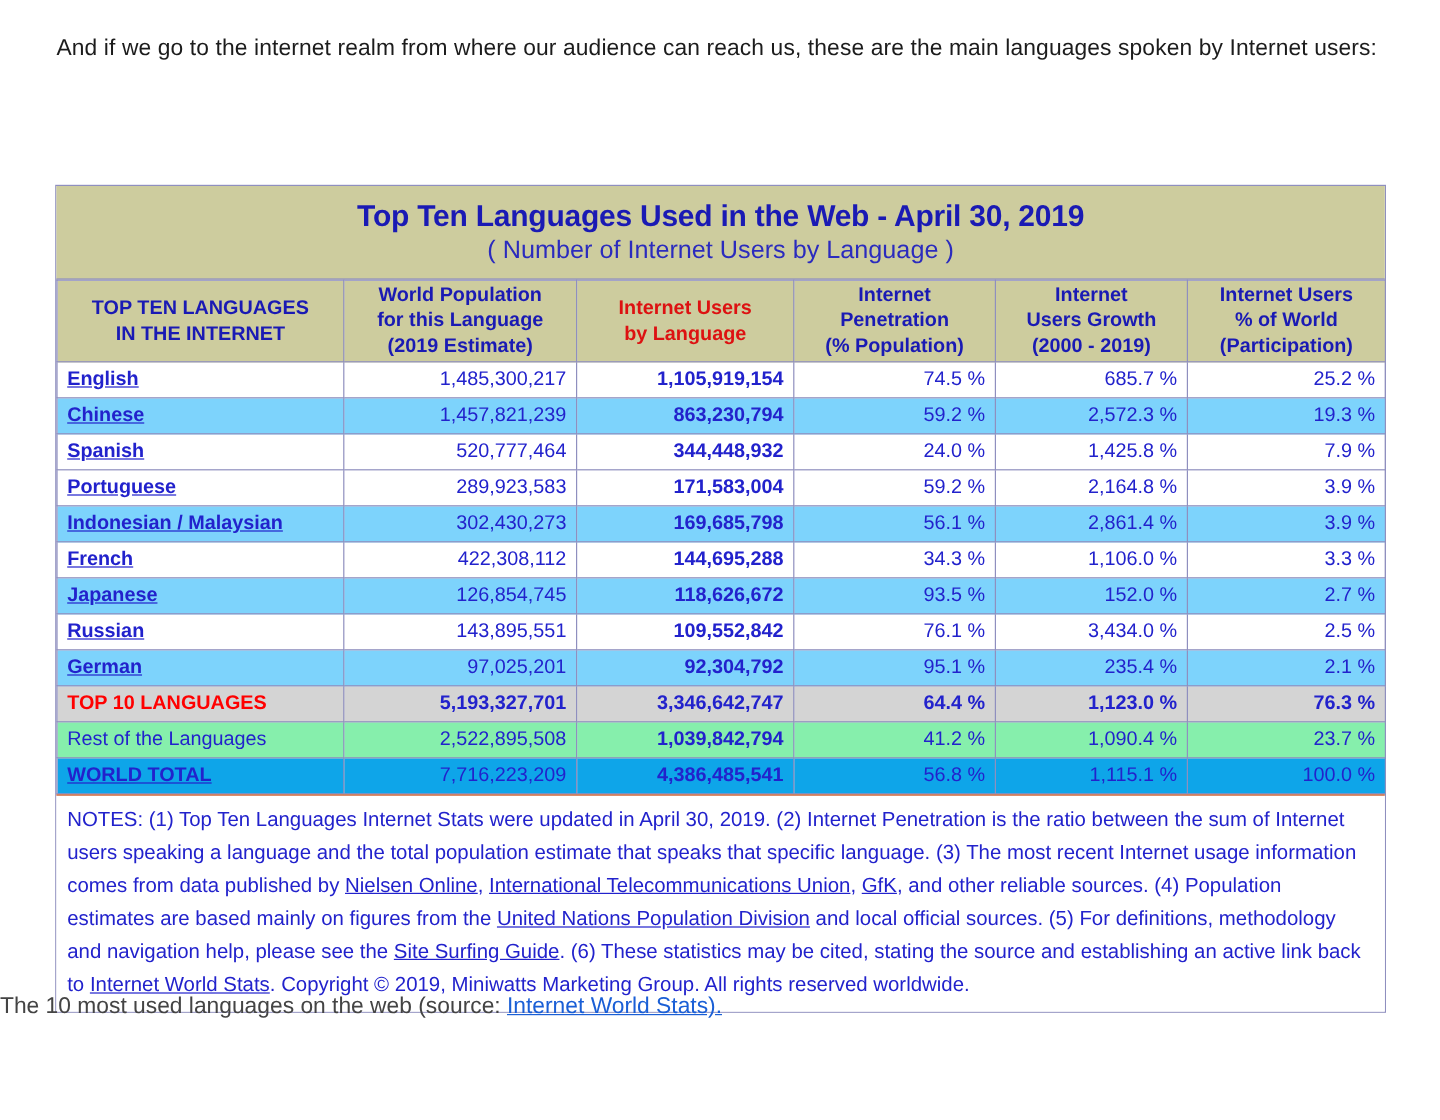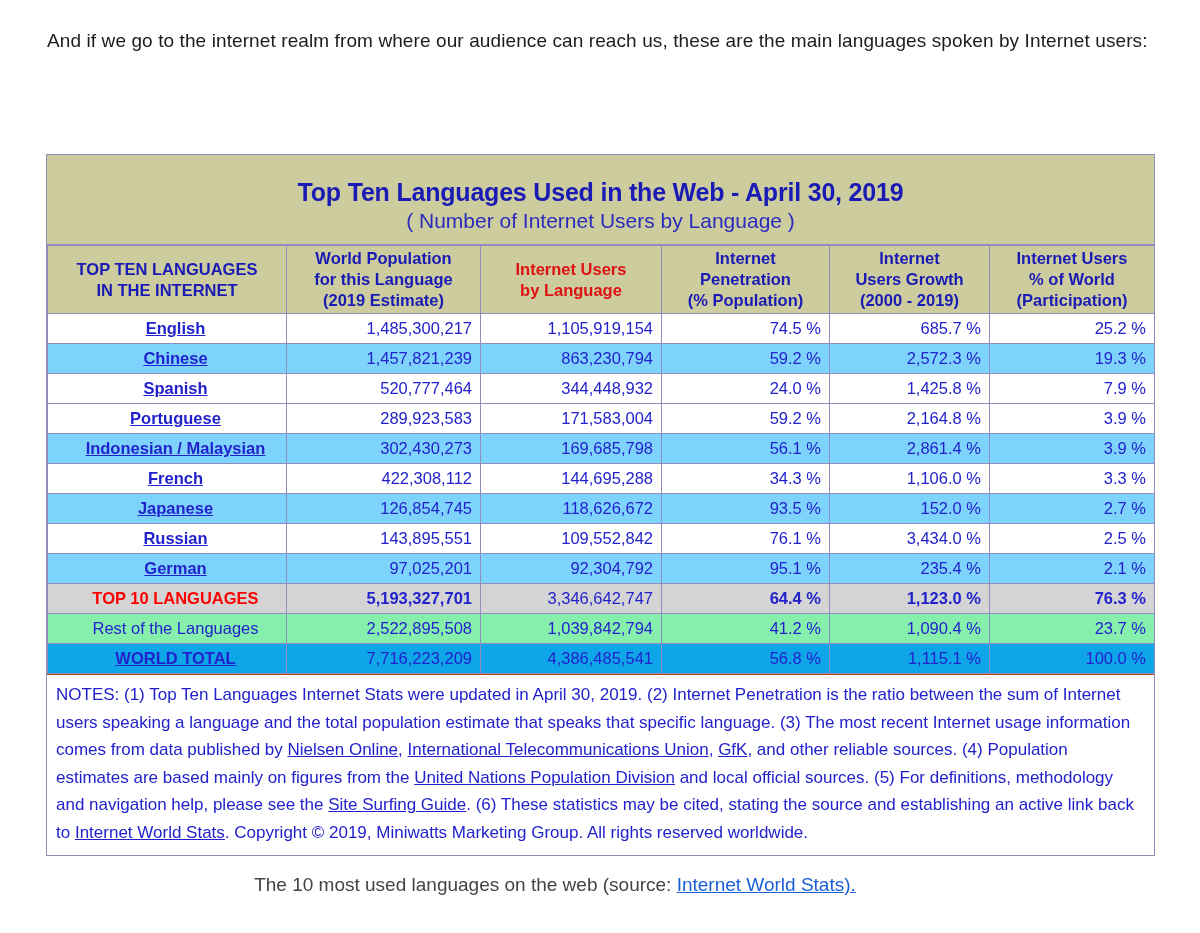--- a/index.html
+++ b/index.html
@@ -45,21 +45,20 @@
     border-bottom: 1px solid #8f8fbf;
     padding: 10px 0 9px 0;
     text-align: center;
   }
   .title-main {
     font-size: 25px;
     font-weight: bold;
     color: #1a1ab4;
     letter-spacing: -0.2px;
     line-height: 30px;
-    margin-top: 12px;
   }
   .title-sub {
     font-size: 21px;
     color: #2b2bbe;
     line-height: 28px;
     font-weight: normal;
   }
 
   
   table.lang {
@@ -91,26 +90,26 @@
     padding: 7px 4px 8px 4px;
   }
   thead th.accent { color: #dd1111; }
 
   tbody td {
     height: 30px;
     color: #2222cc;
     white-space: nowrap;
   }
   tbody td.name {
-    text-align: center;
+    text-align: left;
     font-weight: bold;
-    padding-left: 24px;
+    padding-left: 8px;
   }
   tbody td.num { text-align: right; padding-right: 8px; }
-  tbody td.num.bold { font-weight: normal; }
+  tbody td.num.bold { font-weight: bold; }
 
   tbody tr.alt td { background: #7dd3fc; }
   tbody tr.total td { background: #d4d4d4; font-weight: bold; }
   tbody tr.rest td { background: #86efac; }
   tbody tr.world td { background: #0ea5e9; }
 
   .lnk {
     color: #2222cc;
     text-decoration: underline;
   }
@@ -132,23 +131,23 @@
     line-height: 27.5px;
     color: #2222cc;
     background: #ffffff;
   }
   .notes u { text-decoration: underline; }
 
   
   .caption {
     position: absolute;
     left: 0;
-    top: 874px;
+    top: 828px;
     width: 1110px;
-    text-align: center;
+    text-align: left;
     font-size: 19px;
     color: #444444;
   }
   .caption a {
     color: #1a5fd6;
     text-decoration: underline;
   }
 </style>
 </head>
 <body>

